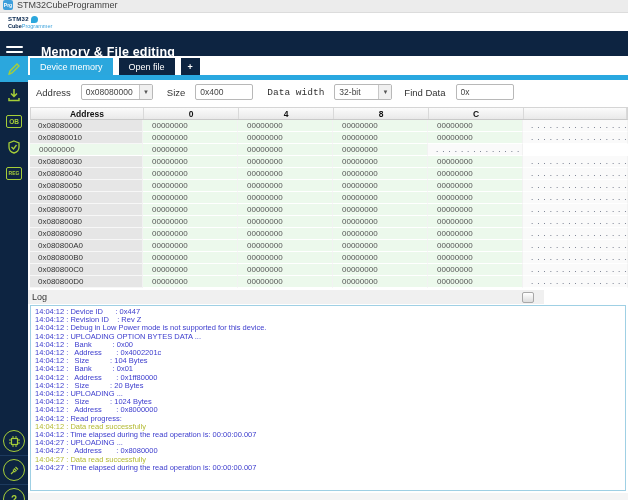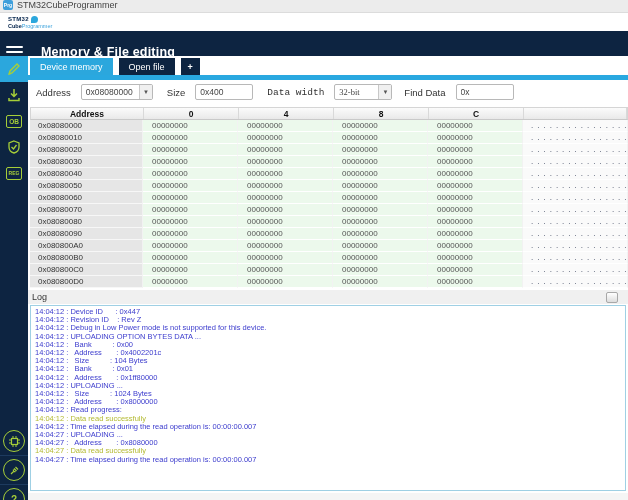--- a/index.html
+++ b/index.html
@@ -57,21 +57,21 @@
   .mrow, .mhead { display:grid; grid-template-columns:113px 95px 95px 95px 95px 1fr; }
   .mhead { height:13px; background:linear-gradient(#fbfbfb,#e9e9e9); border:1px solid #d5d5d5; border-bottom:1px solid #c9c9c9; }
   .mhead .hcell { font-size:8.5px; font-weight:bold; color:#111; display:flex; align-items:center; justify-content:center; border-right:1px solid #d9d9d9; }
   .mrow { height:12px; }
   .cell { font-size:8px; display:flex; align-items:center; border-bottom:1px solid #fff; border-right:1px solid #f2f2f2; overflow:hidden; }
   .cell.addr { background:#e6e6e6; color:#333; padding-left:8px; border-bottom:1px solid #f7f7f7; }
   .cell.val { background:#ecf9ec; color:#555; padding-left:9px; }
   .cell.ascii { background:#fafafa; color:#2a3550; padding-left:8px; letter-spacing:4px; font-size:8px; }
 
   
-  .logheader { position:absolute; top:234px; left:0; width:600px; height:14px; background:#f0f0f0; display:flex; align-items:center; }
+  .logheader { position:absolute; top:234px; left:0; width:516px; height:14px; background:#f0f0f0; display:flex; align-items:center; }
   .log-label { font-size:9px; color:#333; margin-left:4px; }
   .log-btn { position:absolute; right:10px; top:2px; width:12px; height:11px; border:1px solid #a8a8a8; border-radius:2px; background:linear-gradient(#fff,#ddd); cursor:pointer; }
   .logbox { position:absolute; top:249px; left:2px; width:596px; height:186px; background:#fff; border:1px solid #9fd0e4; padding:2px 0 0 4px; overflow:hidden; }
   .logline { font-size:7.5px; line-height:8.2px; color:#3c3ccd; white-space:pre; }
   .logline.success { color:#b4ba33; }
   .below { position:absolute; top:437px; left:0; width:600px; height:7px; background:#f5f5f5; }
 
   svg { display:block; }
 </style>
 </head>
@@ -161,21 +161,21 @@
 
     <div class="controls">
       <span class="ctl-label">Address</span>
       <div class="combo" style="width:72px;">
         <span class="val" style="flex:1;">0x08080000</span>
         <span class="arrow">▼</span>
       </div>
       <span class="ctl-label" style="margin-left:14px;">Size</span>
       <input class="txtinput" value="0x400" style="">
       <span class="ctl-label" style="margin-left:14px;font-family:Liberation Mono, monospace;">Data width</span>
-      <div class="combo" style="width:58px;font-family:Liberation Serif, serif;">
+      <div class="combo" style="width:58px;">
         <span class="val" style="flex:1;">32-bit</span>
         <span class="arrow">▼</span>
       </div>
       <span class="ctl-label" style="margin-left:12px;">Find Data</span>
       <input class="txtinput" value="0x" style="">
     </div>
 
     <div class="memtable">
       <div class="mhead">
         <div class="hcell">Address</div>
@@ -196,21 +196,20 @@
           </div>
           <div class="mrow">
             <div class="cell addr">0x08080010</div>
             <div class="cell val">00000000</div>
             <div class="cell val">00000000</div>
             <div class="cell val">00000000</div>
             <div class="cell val">00000000</div>
             <div class="cell ascii">................</div>
           </div>
           <div class="mrow">
-            <div class="cell addr">0x08080020</div>
             <div class="cell val">00000000</div>
             <div class="cell val">00000000</div>
             <div class="cell val">00000000</div>
             <div class="cell val">00000000</div>
             <div class="cell ascii">................</div>
           </div>
           <div class="mrow">
             <div class="cell addr">0x08080030</div>
             <div class="cell val">00000000</div>
             <div class="cell val">00000000</div>
@@ -308,20 +307,21 @@
     <div class="logbox">
         <div class="logline info">14:04:12 : Device ID      : 0x447</div>
         <div class="logline info">14:04:12 : Revision ID    : Rev Z</div>
         <div class="logline info">14:04:12 : Debug in Low Power mode is not supported for this device.</div>
         <div class="logline info">14:04:12 : UPLOADING OPTION BYTES DATA ...</div>
         <div class="logline info">14:04:12 :   Bank          : 0x00</div>
         <div class="logline info">14:04:12 :   Address       : 0x4002201c</div>
         <div class="logline info">14:04:12 :   Size          : 104 Bytes</div>
         <div class="logline info">14:04:12 :   Bank          : 0x01</div>
         <div class="logline info">14:04:12 :   Address       : 0x1ff80000</div>
+        <div class="logline info">14:04:12 :   Size          : 20 Bytes</div>
         <div class="logline info">14:04:12 : UPLOADING ...</div>
         <div class="logline info">14:04:12 :   Size          : 1024 Bytes</div>
         <div class="logline info">14:04:12 :   Address       : 0x8000000</div>
         <div class="logline info">14:04:12 : Read progress:</div>
         <div class="logline success">14:04:12 : Data read successfully</div>
         <div class="logline info">14:04:12 : Time elapsed during the read operation is: 00:00:00.007</div>
         <div class="logline info">14:04:27 : UPLOADING ...</div>
         <div class="logline info">14:04:27 :   Address       : 0x8080000</div>
         <div class="logline success">14:04:27 : Data read successfully</div>
         <div class="logline info">14:04:27 : Time elapsed during the read operation is: 00:00:00.007</div>

